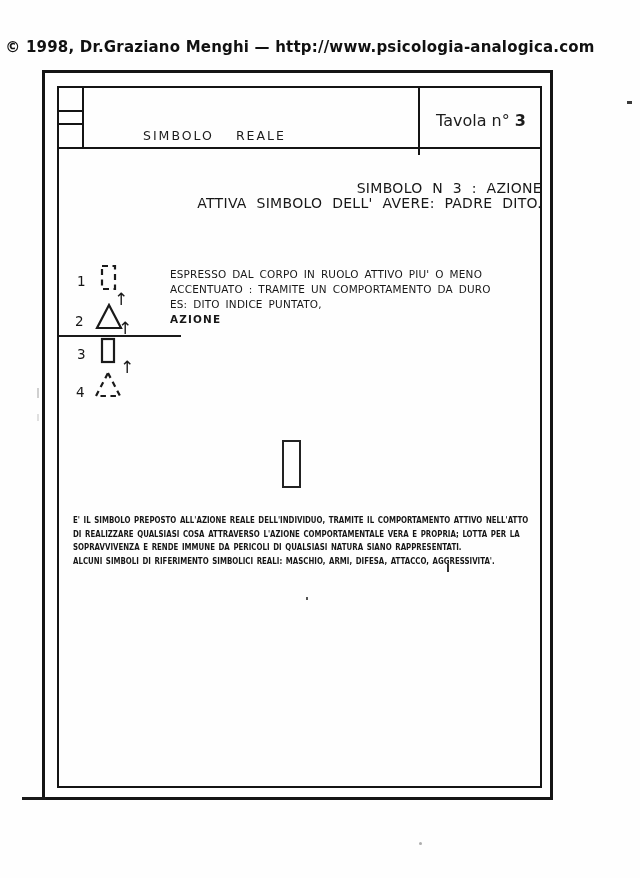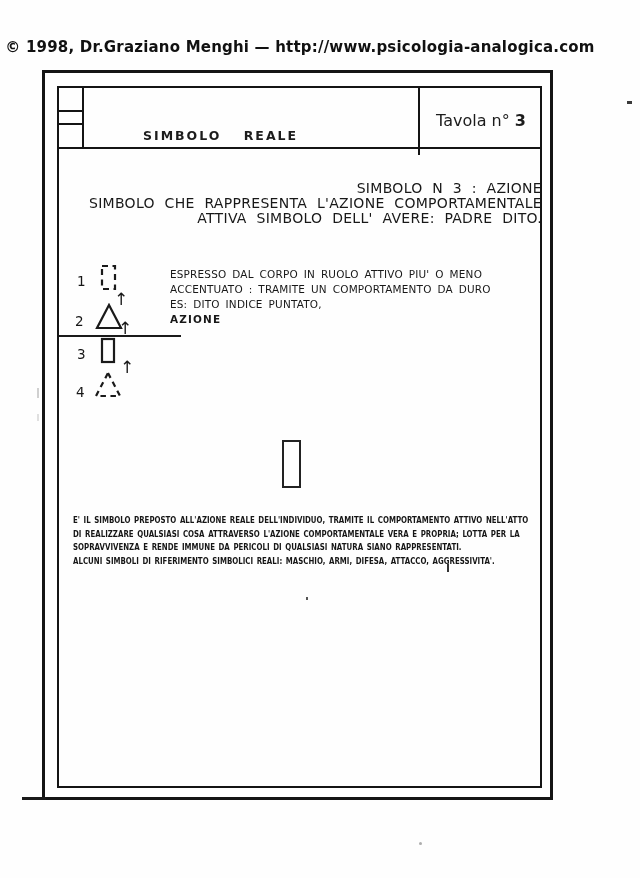--- a/index.html
+++ b/index.html
@@ -23,21 +23,21 @@
   }
   
   .outer-frame{left:42px;top:70px;width:511px;height:730px;border:3px solid #141414;box-sizing:border-box;}
   .inner-frame{left:57px;top:86px;width:485px;height:702px;border:2px solid #141414;box-sizing:border-box;}
   
   .header-box{left:57px;top:86px;width:485px;height:63px;border-bottom:2px solid #141414;box-sizing:border-box;}
   .cell-stack{left:57px;top:86px;width:27px;height:63px;border-right:2px solid #141414;box-sizing:border-box;}
   .cell-div1{left:57px;top:110px;width:26px;height:2px;background:#141414;}
   .cell-div2{left:57px;top:123px;width:26px;height:2px;background:#141414;}
   .page-title{left:140px;top:95px;font-size:23px;letter-spacing:1.2px;word-spacing:5px;color:#161616;}
-  .page-subtitle{left:143px;top:128px;font-size:12.5px;font-weight:bold;letter-spacing:2px;word-spacing:16px;}
+  .page-subtitle{left:143px;top:128px;font-size:12.5px;font-weight:normal;letter-spacing:2px;word-spacing:16px;}
   .plate-box{left:418px;top:86px;width:124px;height:69px;border-left:2px solid #141414;box-sizing:border-box;
     display:flex;align-items:center;justify-content:center;font-size:16px;}
   .plate-box b{font-weight:bold;margin-left:5px;}
   
   .title-block{left:57px;top:181px;width:485px;text-align:right;font-size:14px;line-height:15px;
     letter-spacing:0.3px;word-spacing:5px;color:#181818;}
   
   .sym-num{font-size:13.5px;color:#161616;}
   .num1{left:77px;top:273px;} .num2{left:75px;top:313px;} .num3{left:77px;top:346px;} .num4{left:76px;top:384px;}
   .sym1{left:100px;top:264px;} .sym2{left:95px;top:303px;} .sym3{left:100px;top:337px;} .sym4{left:93px;top:371px;}
@@ -79,21 +79,20 @@
   <div class="abs cell-div1"></div>
   <div class="abs cell-div2"></div>
   <div class="abs page-subtitle">SIMBOLO REALE</div>
   <div class="abs plate-box">
     <span>Tavola n°</span>
     <b>3</b>
   </div>
 
   <div class="abs title-block">
     <div>SIMBOLO N 3 : AZIONE</div>
-    <div>SIMBOLO CHE RAPPRESENTA L'AZIONE COMPORTAMENTALE</div>
     <div>ATTIVA SIMBOLO DELL' AVERE: PADRE DITO.</div>
   </div>
 
   <div class="abs sym-num num1">1</div>
   <div class="abs sym1">
     <svg width="18" height="28" viewBox="0 0 18 28">
       <rect x="2" y="2" width="13" height="23" fill="none" stroke="#1a1a1a" stroke-width="2.2" stroke-dasharray="6 4.5"></rect>
     </svg>
   </div>
   <div class="abs arrow arrow1">↑</div>

